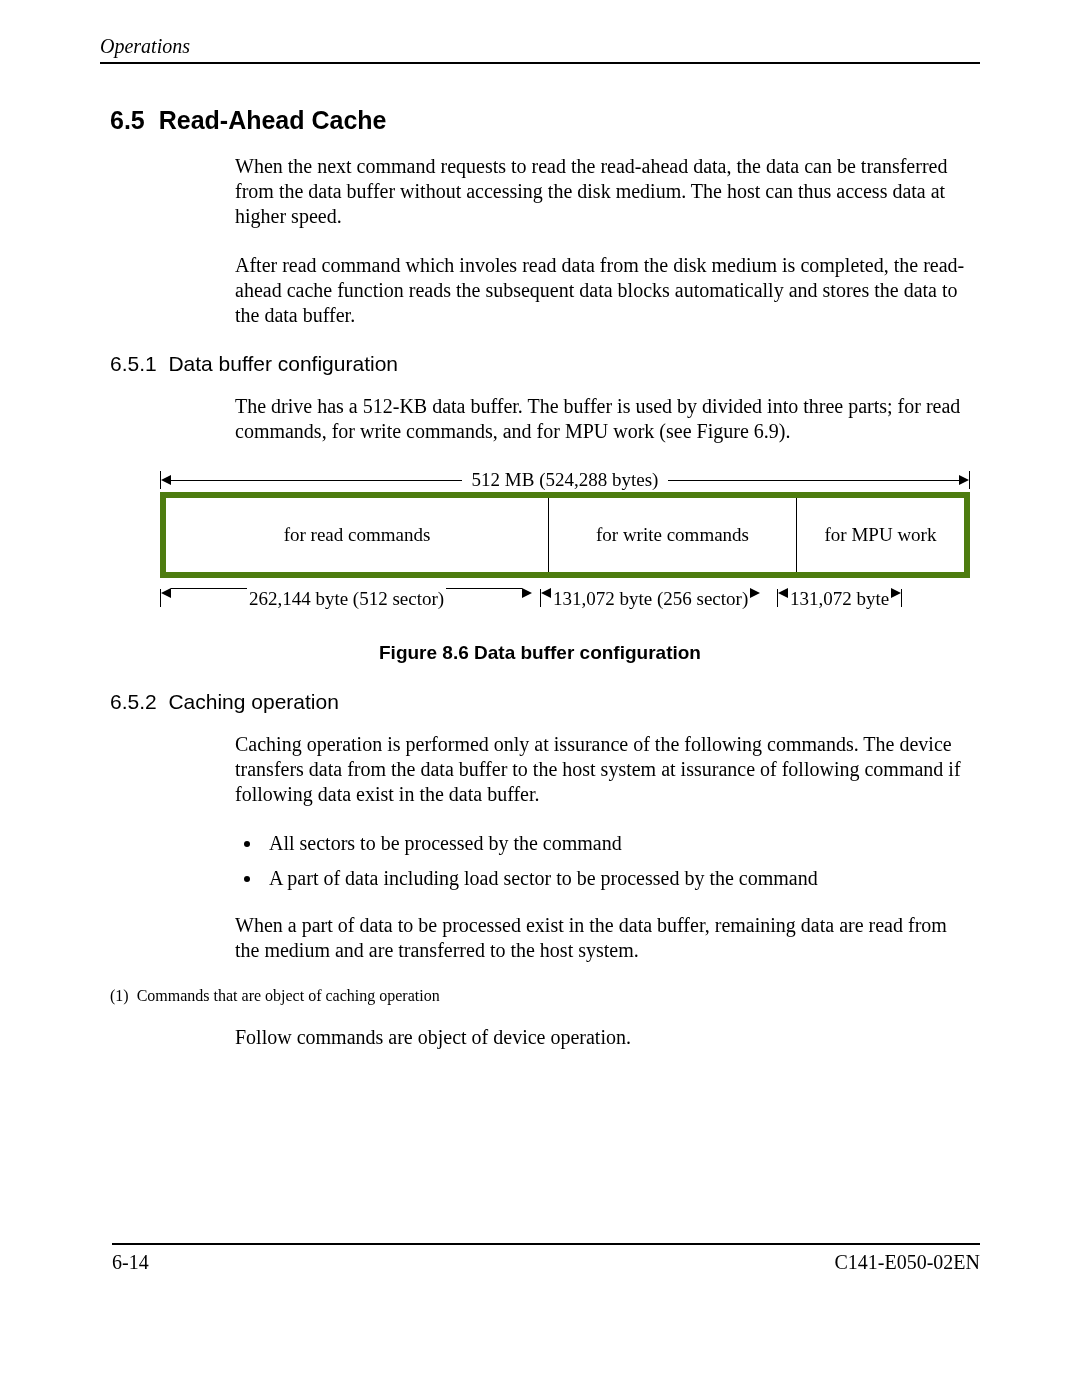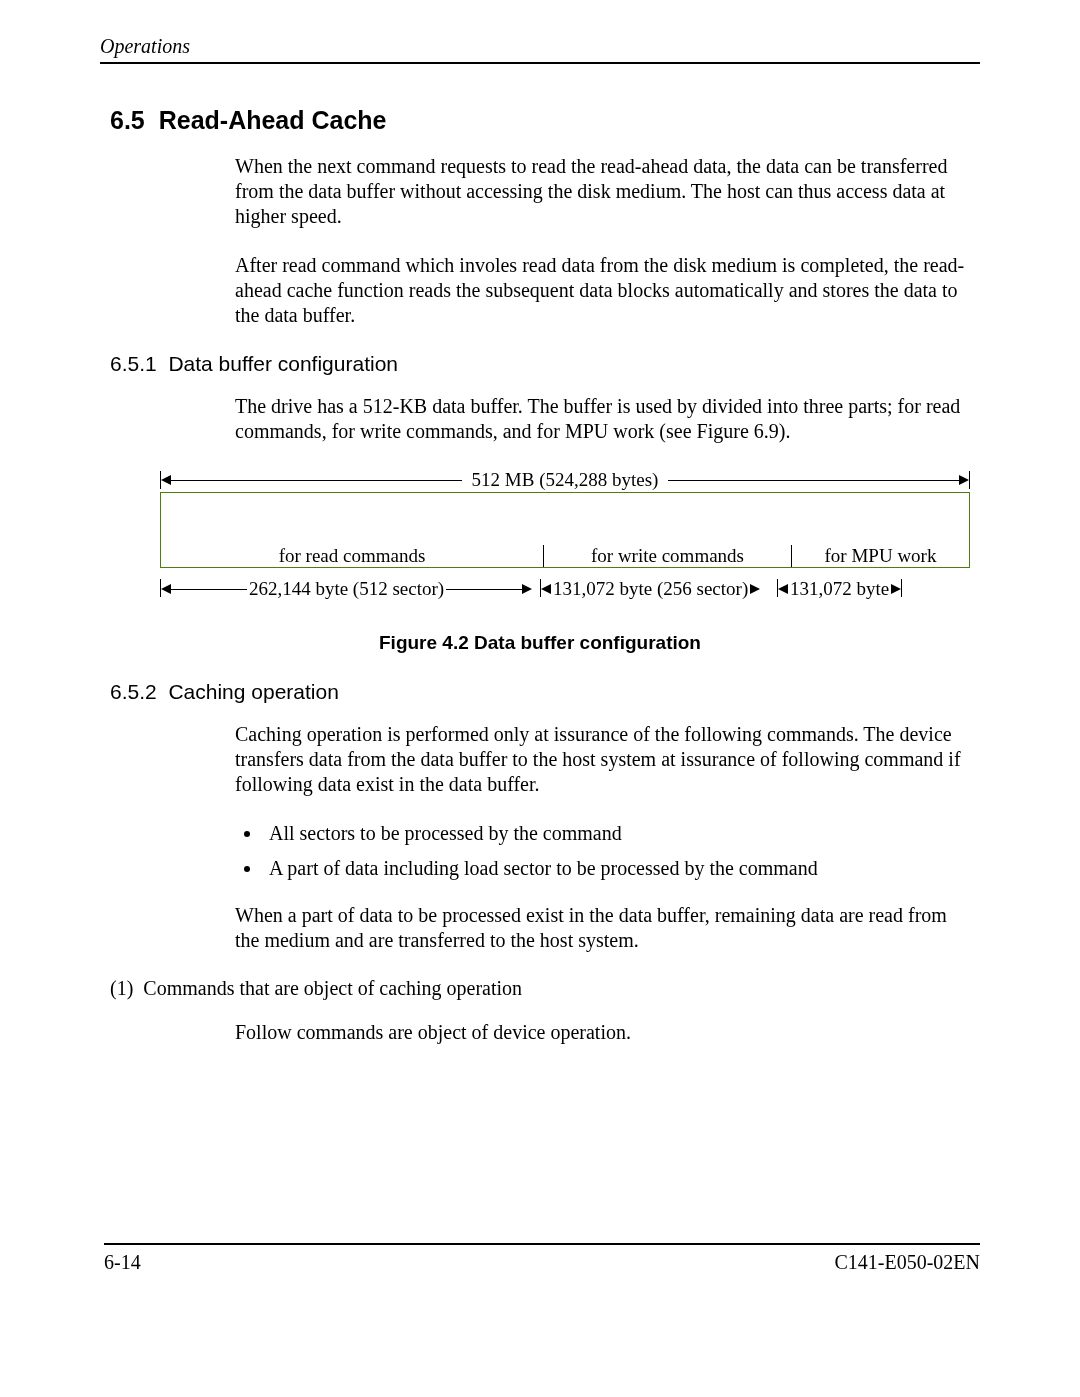--- a/index.html
+++ b/index.html
@@ -75,23 +75,22 @@
   .tick {
     width: 0;
     border-left: 1px solid #000;
     height: 18px;
     align-self: flex-start;
     margin-top: 3px;
   }
   .tick.bottom { align-self: flex-end; margin-top:0; margin-bottom:3px; height:18px;}
   .boxes {
     display: flex;
-    border: 1px solid #4d7c0f;
+    border: 6px solid #4d7c0f;
     height: 74px;
-    align-items: flex-end;
   }
   .boxes > div {
     display: flex;
     align-items: center;
     justify-content: center;
     border-right: 1px solid #000;
     padding: 0 6px;
     text-align: center;
   }
   .boxes > div:last-child { border-right: none; }
@@ -100,21 +99,21 @@
   .b3 { flex: 1; }
 
   .dim-row2 {
     display: flex;
     align-items: center;
     height: 30px;
     margin-top: 6px;
   }
   .seg {
     display: flex;
-    align-items: center;
+    align-items: flex-start;
     position: relative;
   }
   .seg .dim-line { flex:1; }
   .seg1 { flex: 0 0 372px; }
   .seg2 { flex: 0 0 237px; margin-left: 8px; }
   .seg3 { flex: 1; }
   .tight-label { padding: 0 2px; white-space: nowrap; font-size:19px; }
 
   .fig-caption {
     font-family: Arial, Helvetica, sans-serif;
@@ -127,27 +126,27 @@
   ul.bullets {
     margin: 0 0 22px 0;
     padding-left: 28px;
   }
   ul.bullets li {
     margin-bottom: 10px;
     padding-left: 6px;
   }
 
   .numbered {
-    font-size: 20px;
+    font-size: 16px;
     margin: 10px 0 20px 10px;
   }
 
   .footer {
     position: absolute;
-    left: 104px; right: 100px;
+    left: 112px; right: 100px;
     bottom: 40px;
   }
   .footer-row {
     display: flex;
     justify-content: space-between;
     font-size: 20px;
     margin-top: 6px;
   }
 </style>
 </head>
@@ -210,21 +209,21 @@
       <div class="seg seg3">
         <div class="tick bottom"></div>
         <div class="arrow-l"></div>
         <div class="tight-label">131,072 byte</div>
         <div class="arrow-r"></div>
         <div class="tick bottom"></div>
       </div>
     </div>
   </div>
 
-  <div class="fig-caption">Figure 4.2 Data buffer configuration</div>
+  <div class="fig-caption">Figure 8.6 Data buffer configuration</div>
 
 
   <div class="section-h2">
     <span>6.5.2</span>&nbsp;&nbsp;<span>Caching operation</span>
   </div>
 
   <div class="body-block">
     <p>Caching operation is performed only at issurance of the following commands.  The device transfers data from the data buffer to the host system at issurance of following command if following data exist in the data buffer.</p>
     <ul class="bullets">
       <li>All sectors to be processed by the command</li>

